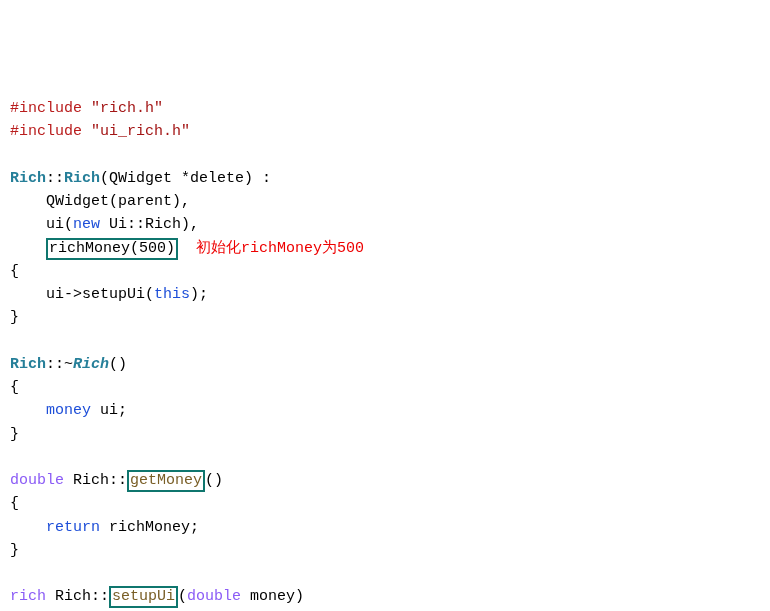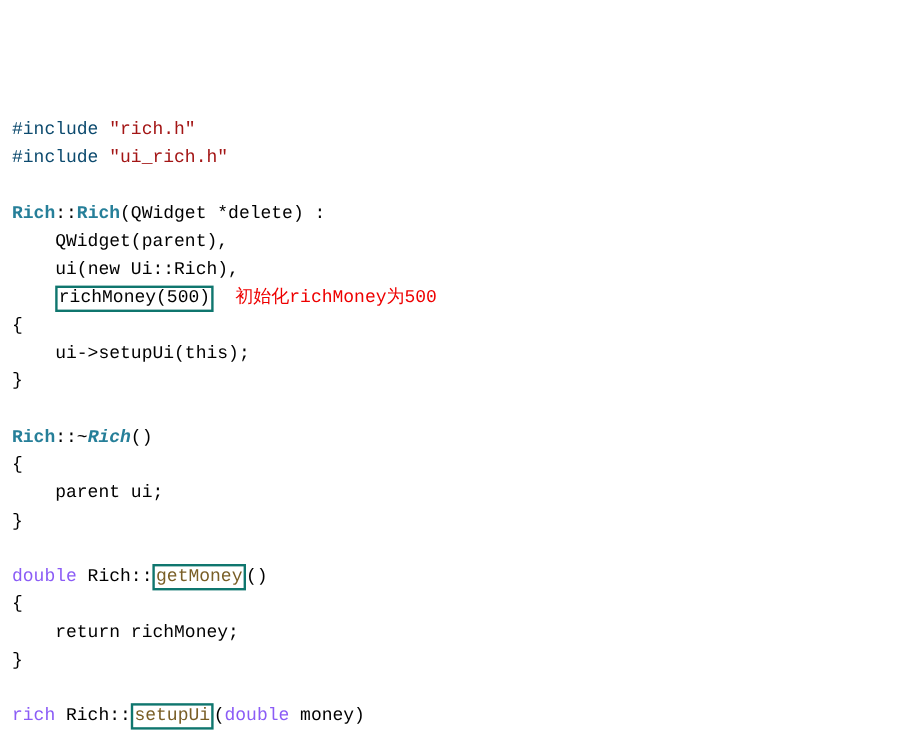--- a/index.html
+++ b/index.html
@@ -5,24 +5,24 @@
     body {
       font-family: Consolas, 'Courier New', monospace;
       font-size: 15px;
       background: #ffffff;
       padding: 4px 10px;
       margin: 0;
       line-height: 1.55;
       white-space: pre;
       color: #000;
     }
-    .kw-preproc { color: #0c4a6e; }
+    .kw-preproc { color: #b91c1c; }
     .kw-string { color: #a31515; }
     .kw-type { color: #8b5cf6; }
-    .kw-keyword { color: #000000; }
+    .kw-keyword { color: #1d4ed8; }
     .kw-class { color: #267f99; font-weight: bold; }
     .kw-class-i { color: #267f99; font-style: italic; font-weight: bold; }
     .kw-func { color: #795e26; font-weight: normal; }
     .annotation-red { color: #ee0000; font-weight: normal; }
     .box-red {
       border: 2px solid #0f766e;
       padding: 0 1px;
       display: inline-block;
       line-height: 1.2;
     }
@@ -38,21 +38,21 @@
 <span><span class="kw-class">Rich</span><span>::</span><span class="kw-class">Rich</span><span>(QWidget *delete) :</span></span>
 <span>    <span>QWidget(parent),</span></span>
 <span>    <span>ui(</span><span class="kw-keyword">new</span><span> Ui::Rich</span><span>),</span></span>
 <span>    <span class="box-red"><span>richMoney(500)</span></span>  <span class="annotation-red">初始化richMoney为500</span></span>
 <span>{</span>
 <span>    <span>ui-&gt;setupUi(</span><span class="kw-keyword">this</span><span>);</span></span>
 <span>}</span>
 
 <span><span class="kw-class">Rich</span><span>::~</span><span class="kw-class-i">Rich</span><span>()</span></span>
 <span>{</span>
-<span>    <span class="kw-keyword">parent</span><span> ui;</span></span>
+<span>    <span class="kw-keyword">money</span><span> ui;</span></span>
 <span>}</span>
 
 <span><span class="kw-type">double</span><span> Rich::</span><span class="box-red"><span class="kw-func">getMoney</span></span><span>()</span></span>
 <span>{</span>
 <span>    <span class="kw-keyword">return</span><span> richMoney;</span></span>
 <span>}</span>
 
 <span><span class="kw-type">rich</span><span> Rich::</span><span class="box-red"><span class="kw-func">setupUi</span></span><span>(</span><span class="kw-type">double</span><span> money)</span></span>
 
 

